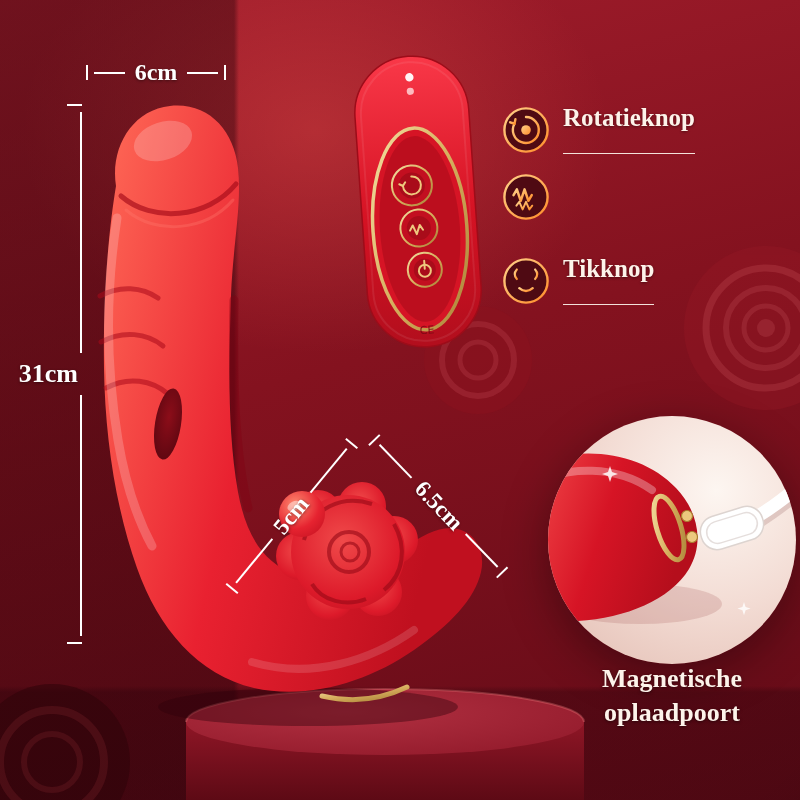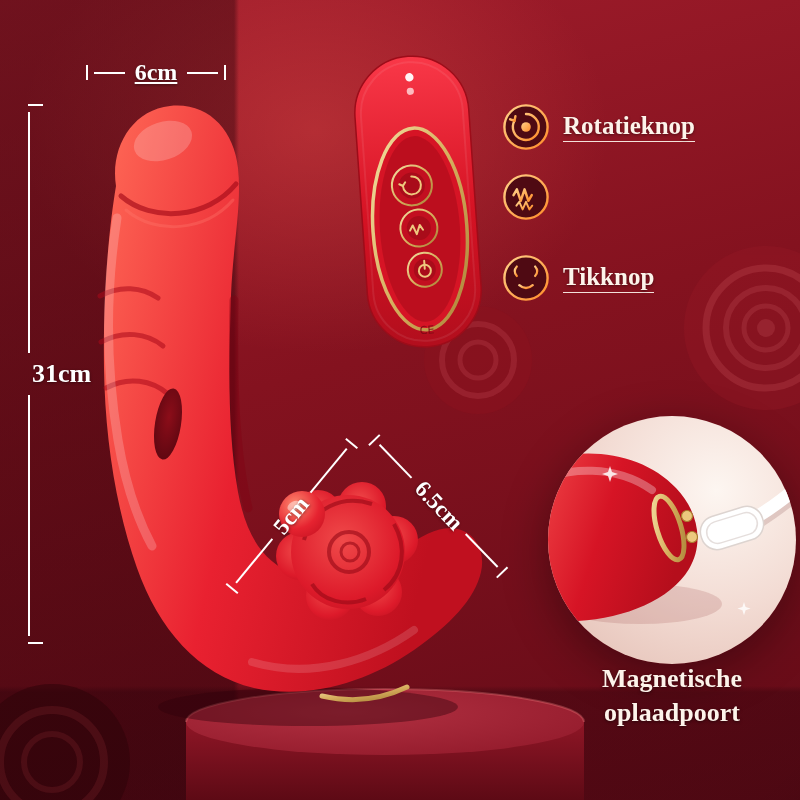--- a/index.html
+++ b/index.html
@@ -17,39 +17,39 @@
   }
   .scene{ position:absolute; left:0; top:0; width:800px; height:800px; }
 
   
   .dim{ position:absolute; display:flex; align-items:center; gap:6px; color:#fff; }
   .tick{ width:2px; height:15px; background:#fff; flex:none; }
   .dline{ height:2px; background:#fff; flex:1; }
   .dlabel{ font-size:23px; font-weight:bold; padding:0 4px; white-space:nowrap;
            text-shadow:0 1px 3px rgba(0,0,0,.45); }
   .dim-top{ left:86px; top:59px; width:140px; }
-  .dim-top .dlabel{ font-size:24px;text-decoration:underline; }
-
-  .dim-v{ position:absolute; display:flex; flex-direction:column; align-items:flex-start; gap:6px; color:#fff; }
+  .dim-top .dlabel{ font-size:24px; }
+
+  .dim-v{ position:absolute; display:flex; flex-direction:column; align-items:flex-end; gap:6px; color:#fff;margin-left:8px; }
   .dim-left{ left:28px; top:104px; height:540px; width:46px; }
   .tick-h{ width:15px; height:2px; background:#fff; flex:none; }
   .vline{ width:2px; background:#fff; flex:1; }
   .dim-left .dlabel{ font-size:26px; }
 
   .dim-diag5{ left:231px; top:576px; width:190px; transform:rotate(-50.5deg); transform-origin:0 50%; }
   .dim-diag65{ left:374px; top:426px; width:186px; transform:rotate(46deg); transform-origin:0 50%; }
 
   
   .feature{ position:absolute; left:502px; display:flex; align-items:center; gap:13px; }
   .ficon{ width:48px; height:48px; flex:none; display:block; }
   .ficon svg{ display:block; width:48px; height:48px; }
   .flabel{ color:#fdf3ea; font-size:25px; font-weight:bold; line-height:1.2;
            text-shadow:0 1px 3px rgba(0,0,0,.45); }
   .fline{ display:inline-block; border-bottom:1.5px solid rgba(255,248,240,.9);
-          padding-bottom:0; margin-bottom:2px; white-space:nowrap; }
+          padding-bottom:20px; margin-bottom:2px; white-space:nowrap; }
   .feature-1{ top:103px; }
   .feature-2{ top:173px; }
   .feature-3{ top:254px; }
 
   
   .inset{
     position:absolute; left:548px; top:416px; width:248px; height:248px; border-radius:50%;
     overflow:hidden;
     background:radial-gradient(circle at 68% 30%, #fdf6f1 0%, #f3dcd4 48%, #e2bcb1 100%);
     box-shadow:0 12px 45px rgba(15,0,5,.40);

